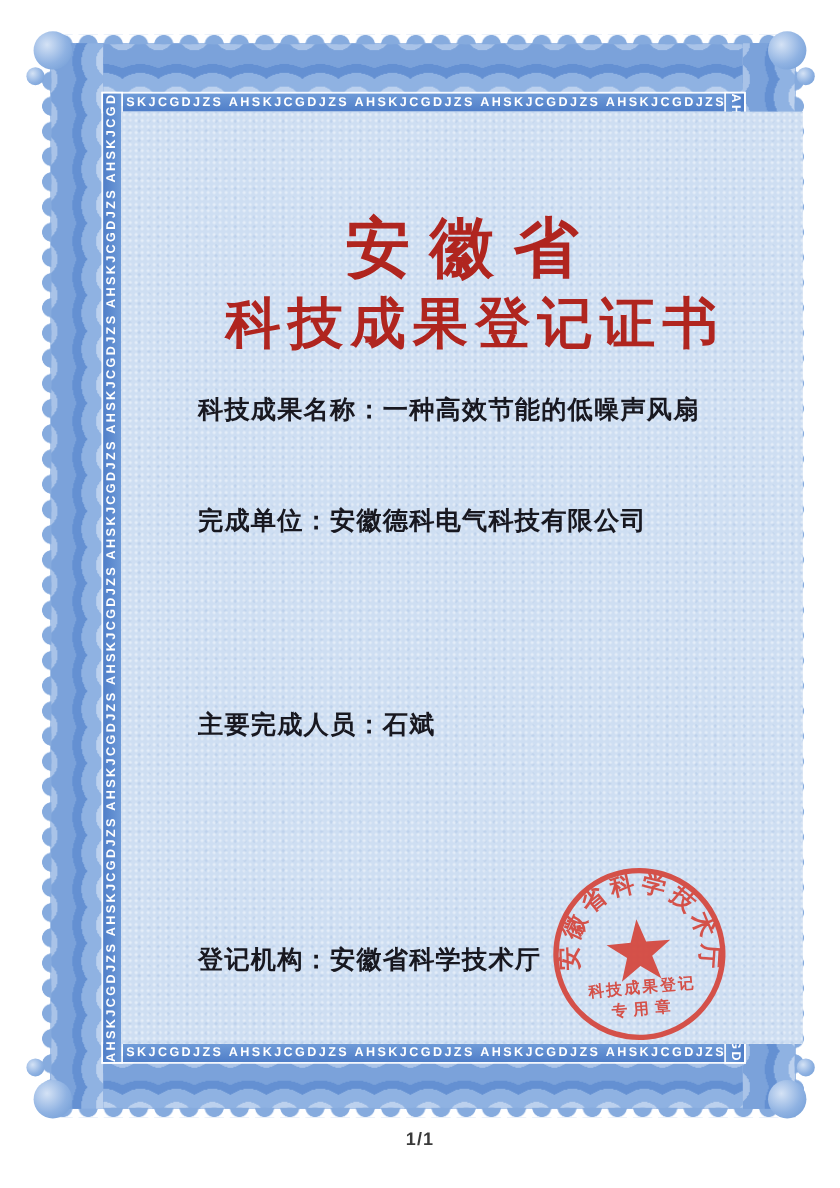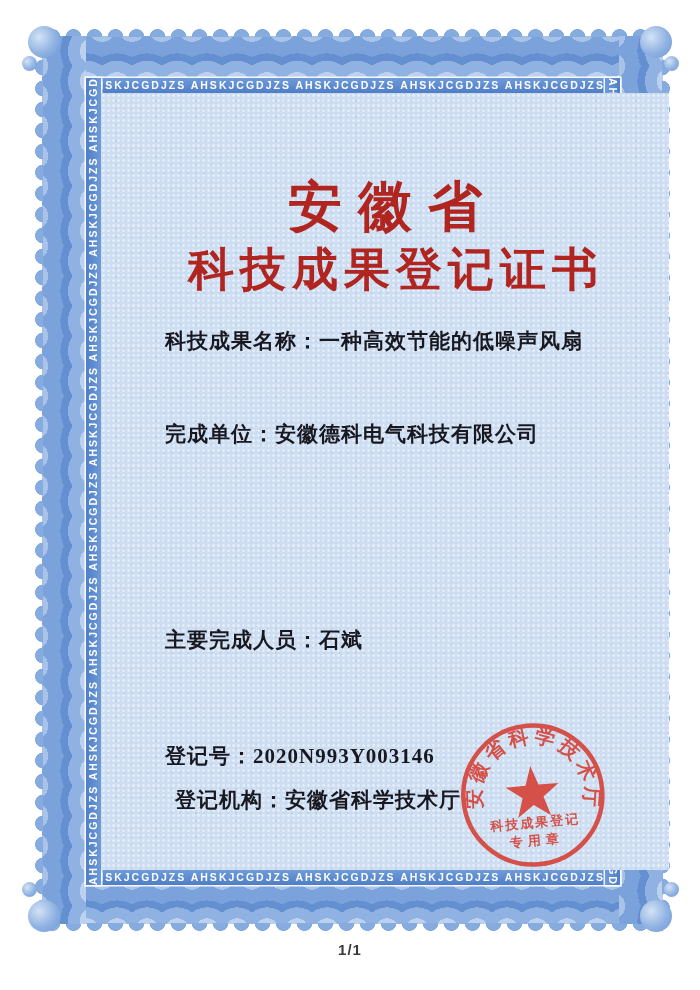--- a/index.html
+++ b/index.html
@@ -94,21 +94,21 @@
   }
   .title2 {
     position:absolute; left:0; right:0; top:146px; text-align:center;
     font-size:46px; font-weight:bold; color:#b0251f;
     letter-spacing:6px; text-indent:6px;margin-left:16px;
   }
   .field {
     position:absolute; left:64px; font-size:21px; font-weight:bold;
     color:#181820; letter-spacing:1px; white-space:nowrap;
   }
-  .f1 { top:234px; } .f2 { top:327px; } .f3 { top:497px;margin-top:36px; } .f4 { top:649px; } .f5 { top:693px;margin-left:10px; }
+  .f1 { top:234px; } .f2 { top:327px; } .f3 { top:497px; } .f4 { top:649px; } .f5 { top:693px; }
 
   
   .stamp {
     position:absolute; left:452px; top:718px; width:162px; height:158px;
     transform:rotate(-5deg); opacity:.92;
   }
   .stamp text {
     font-family:"Liberation Sans","DejaVu Sans",sans-serif;
     font-weight:bold; fill:#d5453b;
   }
@@ -153,23 +153,20 @@
 
     <div class="field f2">
       <span>完成单位：</span><span>安徽德科电气科技有限公司</span>
     </div>
     <div class="field f1">
       <span>科技成果名称：</span><span>一种高效节能的低噪声风扇</span>
     </div>
     <div class="field f3">
       <span>主要完成人员：</span><span>石斌</span>
     </div>
-    <div class="field f4">
-      <span>登记号：</span><span>2020N993Y003146</span>
-    </div>
     <div class="field f5">
       <span>登记机构：</span><span>安徽省科学技术厅</span>
     </div>
   </div>
 
   <svg class="stamp" viewBox="0 0 162 158" xmlns="http://www.w3.org/2000/svg">
     <defs>
       <path id="seal-arc" d="M 29.8 86 A 52 52 0 1 1 132.2 86" fill="none"></path>
     </defs>
     <circle cx="81" cy="77" r="69.5" fill="none" stroke="#d5453b" stroke-width="4.5"></circle>

